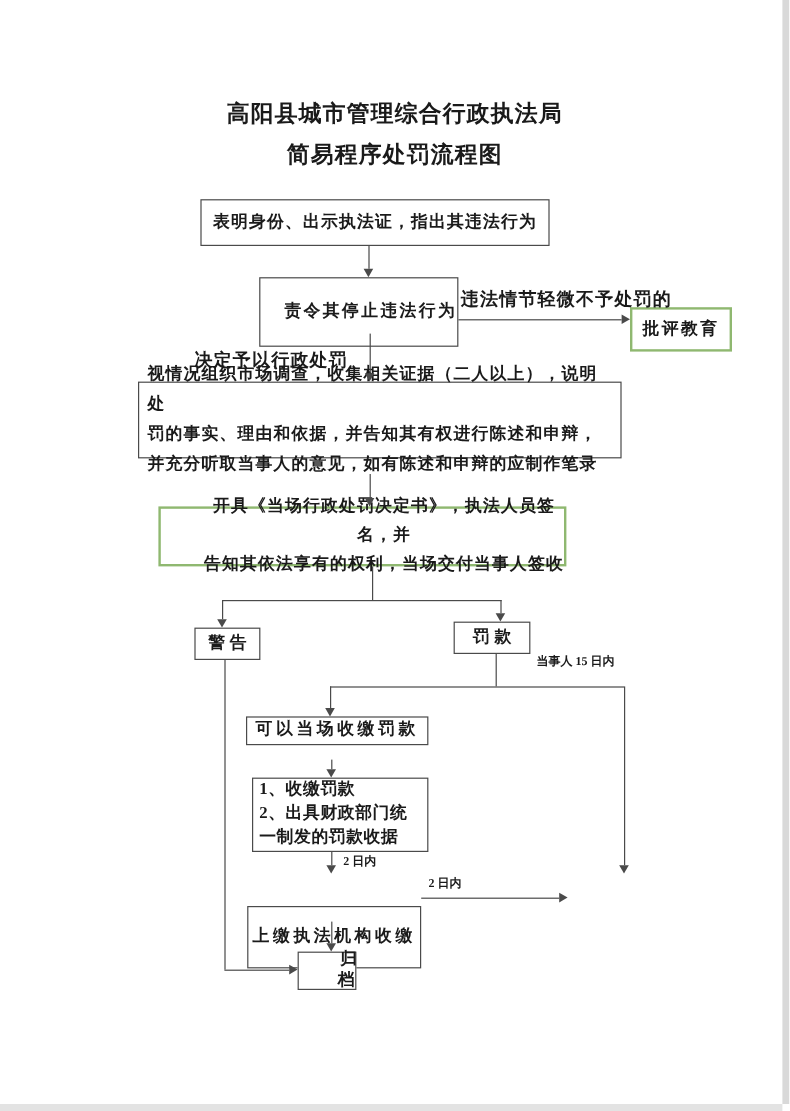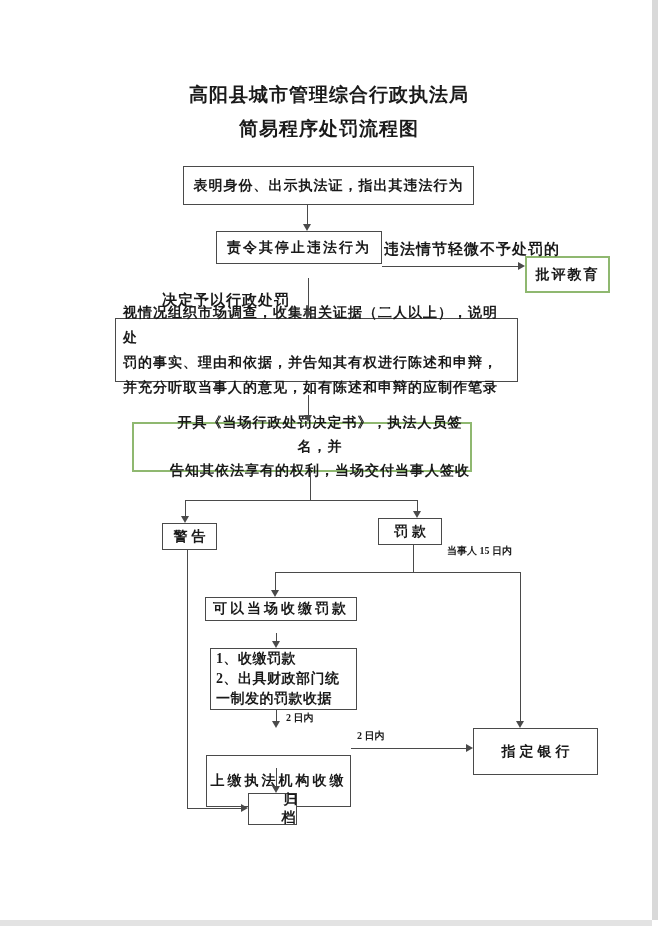--- a/index.html
+++ b/index.html
@@ -36,25 +36,25 @@
   .ah-r{position:absolute;width:0;height:0;border-top:4px solid transparent;border-bottom:4px solid transparent;border-left:7px solid #4a4a4a;}
 </style>
 </head>
 <body>
 
 <div class="page">
 
   <div class="title" style="top:82px;">高阳县城市管理综合行政执法局</div>
   <div class="title" style="top:116px;">简易程序处罚流程图</div>
 
-  <div class="box" style="left:167px;top:166px;width:291px;height:39px;margin-left:16px;">
+  <div class="box" style="left:167px;top:166px;width:291px;height:39px;">
     <span>表明身份、出示执法证，指出其违法行为</span>
   </div>
 
-  <div class="box" style="left:216px;top:231px;width:166px;height:33px;letter-spacing:2px;">
+  <div class="box" style="left:216px;top:231px;width:166px;height:58px;letter-spacing:2px;justify-content:flex-end;">
     <span>责令其停止违法行为</span>
   </div>
 
   <div class="box green" style="left:525px;top:256px;width:85px;height:37px;letter-spacing:2px;">
     <span>批评教育</span>
   </div>
 
   <div class="box justify" style="left:115px;top:318px;width:403px;height:64px;">
     <span class="multi">视情况组织市场调查，收集相关证据（二人以上），说明处
 罚的事实、理由和依据，并告知其有权进行陈述和申辩，
@@ -81,23 +81,20 @@
   <div class="box steps" style="left:210px;top:648px;width:147px;height:62px;">
     <span class="multi">1、收缴罚款
 2、出具财政部门统
 一制发的罚款收据</span>
   </div>
 
   <div class="box" style="left:206px;top:755px;width:145px;height:52px;letter-spacing:3px;">
     <span>上缴执法机构收缴</span>
   </div>
 
-  <div class="box sp" style="left:473px;top:728px;width:125px;height:47px;">
-    <span>指定银行</span>
-  </div>
 
   <div class="box sp" style="left:248px;top:793px;width:49px;height:32px;padding-left:36px;">
     <span>归档</span>
   </div>
 
   <div class="lbl" style="left:384px;top:240px;">违法情节轻微不予处罚的</div>
   <div class="lbl" style="left:162px;top:291px;">决定予以行政处罚</div>
   <div class="lbl small" style="left:447px;top:544px;">当事人 15 日内</div>
   <div class="lbl small" style="left:286px;top:711px;">2 日内</div>
   <div class="lbl small" style="left:357px;top:729px;">2 日内</div>

